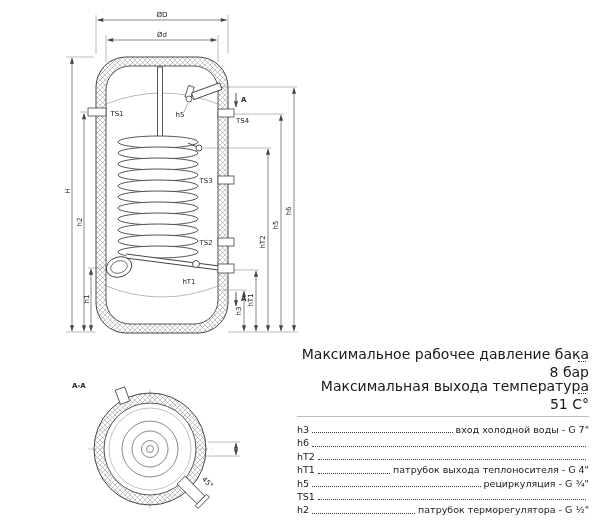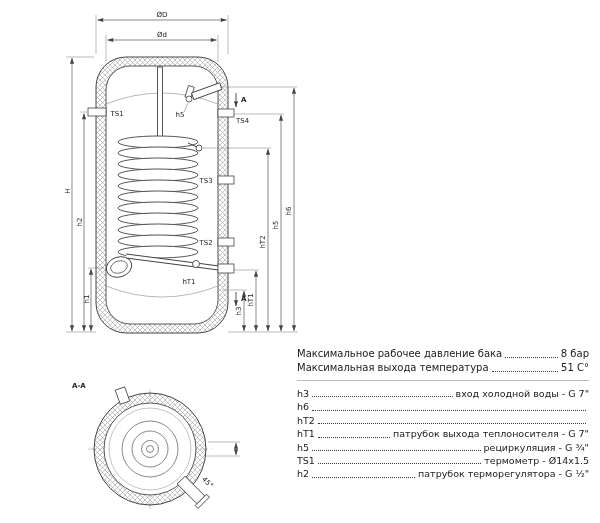--- a/index.html
+++ b/index.html
@@ -2,21 +2,21 @@
 <html><head>
 <meta charset="utf-8">
 <style>
   html,body{margin:0;padding:0;}
   .page{position:relative;width:600px;height:523px;background:#ffffff;overflow:hidden;
         font-family:"DejaVu Sans", sans-serif;color:#1a1a1a;}
   svg{position:absolute;left:0;top:0;}
   svg text{font-family:"DejaVu Sans", sans-serif;fill:#222;font-size:7px;}
   .textcol{position:absolute;left:297px;top:347px;width:292px;}
   .spec-row,.legend-row{display:flex;align-items:flex-end;white-space:nowrap;}
-  .spec-row{font-size:10px;line-height:14px;}
+  .spec-row{font-size:14px;line-height:14px;flex-direction:column;}
   .legend-row{font-size:9.5px;line-height:13.4px;}
   .leader{flex:1;border-bottom:1.3px dotted #3a3a3a;margin:0 3px 3px 3px;min-width:8px;}
   .sep{border-top:1px solid #bbb;margin:5px 0 6px 0;height:0;}
   .code{min-width:0;}
 </style>
 </head>
 <body>
 
 <div class="page">
 
@@ -220,31 +220,30 @@
         <span class="code">h6</span>
         <span class="leader"></span>
       </div>
       <div class="legend-row">
         <span class="code">hT2</span>
         <span class="leader"></span>
       </div>
       <div class="legend-row">
         <span class="code">hT1</span>
         <span class="leader"></span>
-        <span>патрубок выхода теплоносителя - G 7"</span>
+        <span>патрубок выхода теплоносителя - G 4"</span>
       </div>
       <div class="legend-row">
         <span class="code">h5</span>
         <span class="leader"></span>
         <span>рециркуляция - G ¾"</span>
       </div>
       <div class="legend-row">
         <span class="code">TS1</span>
         <span class="leader"></span>
-        <span>термометр - Ø14x1.5</span>
       </div>
       <div class="legend-row">
         <span class="code">h2</span>
         <span class="leader"></span>
         <span>патрубок терморегулятора - G ½"</span>
       </div>
     </div>
   </div>
 </div>
 

